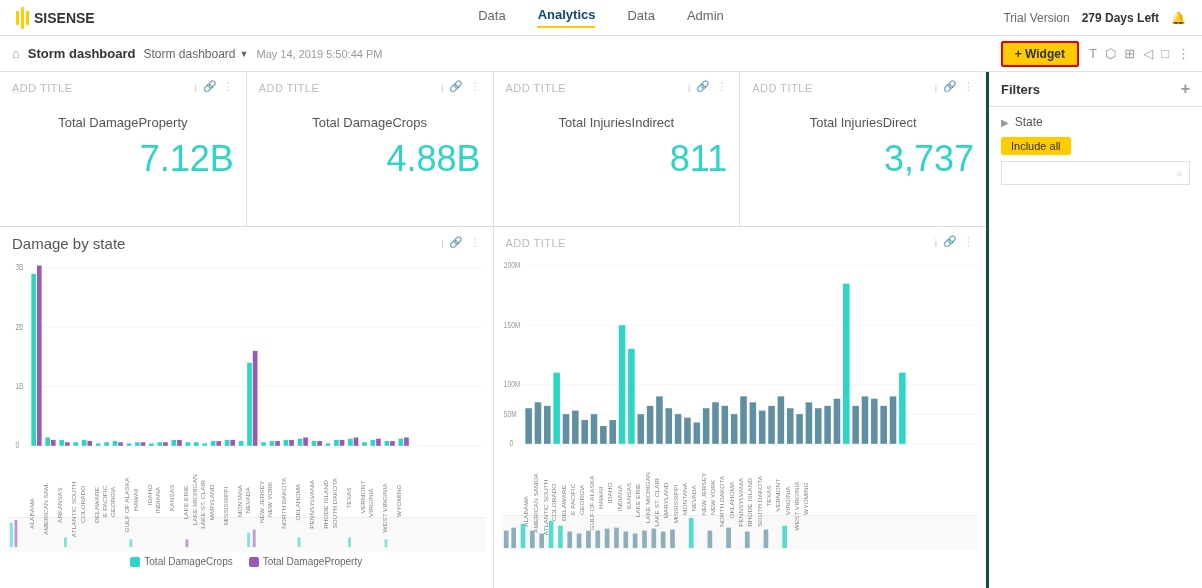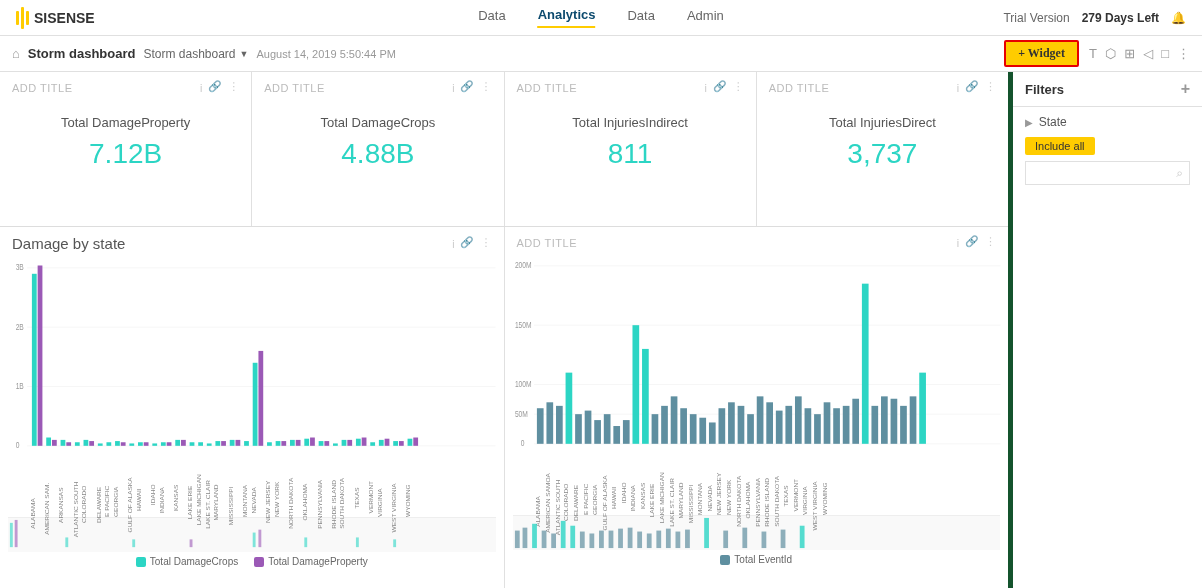--- a/index.html
+++ b/index.html
@@ -42,21 +42,20 @@
       border: 2px solid #e60000;
       color: #333;
       padding: 4px 12px;
       font-size: 12px;
       font-weight: 600;
       cursor: pointer;
       border-radius: 2px;
       display: flex;
       align-items: center;
       gap: 4px;
-      font-family: Liberation Serif, serif;
     }
     .toolbar-icons { display: flex; align-items: center; gap: 8px; color: #999; }
 
     
     .main-layout {
       display: flex;
       height: calc(588px - 72px);
     }
 
     
@@ -83,21 +82,21 @@
     .kpi-card:last-child { border-right: none; }
     .card-title-bar {
       display: flex;
       align-items: center;
       justify-content: space-between;
       margin-bottom: 4px;
     }
     .card-add-title { color: #bbb; font-size: 11px; text-transform: uppercase; letter-spacing: 0.5px; }
     .card-icons { display: flex; gap: 6px; color: #ccc; font-size: 11px; }
     .kpi-label { font-size: 13px; color: #555; text-align: center; margin-top: 20px; }
-    .kpi-value { font-size: 28px; font-weight: 300; color: #2cd5c4; text-align: center; margin-top: 8px; }
+    .kpi-value { font-size: 36px; font-weight: 300; color: #2cd5c4; text-align: right; margin-top: 8px; }
 
     
     .chart-row {
       display: flex;
       height: calc(100% - 155px);
     }
     .chart-card {
       flex: 1;
       background: #fff;
       border-right: 1px solid #e0e0e0;
@@ -126,23 +125,23 @@
       gap: 16px;
       font-size: 10px;
       color: #666;
       padding: 4px;
     }
     .legend-item { display: flex; align-items: center; gap: 4px; }
     .legend-dot { width: 10px; height: 10px; border-radius: 2px; }
 
     
     .filters-sidebar {
-      width: 194px;
+      width: 216px;
       background: #fff;
-      border-left: 5px solid #14532d;
+      border-left: 3px solid #14532d;
       padding: 0;
     }
     .filters-header {
       display: flex;
       align-items: center;
       justify-content: space-between;
       padding: 8px 12px;
       border-bottom: 1px solid #e0e0e0;
       font-size: 13px;
       font-weight: 600;
@@ -233,21 +232,21 @@
 </div>
 
 <div class="sub-header">
   <div class="sub-left">
     <span style="color:#999;font-size:13px;">⌂</span>
     <span class="dashboard-title">Storm dashboard</span>
     <div class="breadcrumb">
       <span>Storm dashboard</span>
       <span style="font-size:9px;">▼</span>
     </div>
-    <span class="date-text">August 14, 2019 5:50:44 PM</span>
+    <span class="date-text">May 14, 2019 5:50:44 PM</span>
   </div>
   <div style="display:flex;align-items:center;gap:10px;">
     <button class="add-widget-btn">+ Widget</button>
     <div class="toolbar-icons">
       <span style="color:#999;font-size:13px;">T</span>
       <span style="color:#999;font-size:13px;">⬡</span>
       <span style="color:#999;font-size:13px;">⊞</span>
       <span style="color:#999;font-size:13px;">◁</span>
       <span style="color:#999;font-size:13px;">□</span>
       <span style="color:#999;font-size:13px;">⋮</span>
@@ -734,26 +733,20 @@
             <rect x="180" y="14" width="5" height="19" fill="#5f8fa0" opacity="0.7"></rect>
             <rect x="200" y="2" width="5" height="31" fill="#2cd5c4" opacity="0.8"></rect>
             <rect x="220" y="15" width="5" height="18" fill="#5f8fa0" opacity="0.7"></rect>
             <rect x="240" y="12" width="5" height="21" fill="#5f8fa0" opacity="0.7"></rect>
             <rect x="260" y="16" width="5" height="17" fill="#5f8fa0" opacity="0.7"></rect>
             <rect x="280" y="14" width="5" height="19" fill="#5f8fa0" opacity="0.7"></rect>
             <rect x="300" y="10" width="5" height="23" fill="#2cd5c4" opacity="0.8"></rect>
           </svg>
         </div>
 
-        <div class="chart-legend">
-          <div class="legend-item">
-            <div class="legend-dot" style="background:#5f8fa0;"></div>
-            <span>Total EventId</span>
-          </div>
-        </div>
       </div>
     </div>
   </div>
 
   <div class="filters-sidebar">
     <div class="filters-header">
       <span>Filters</span>
       <span class="filters-plus">+</span>
     </div>
     <div class="filter-section">

